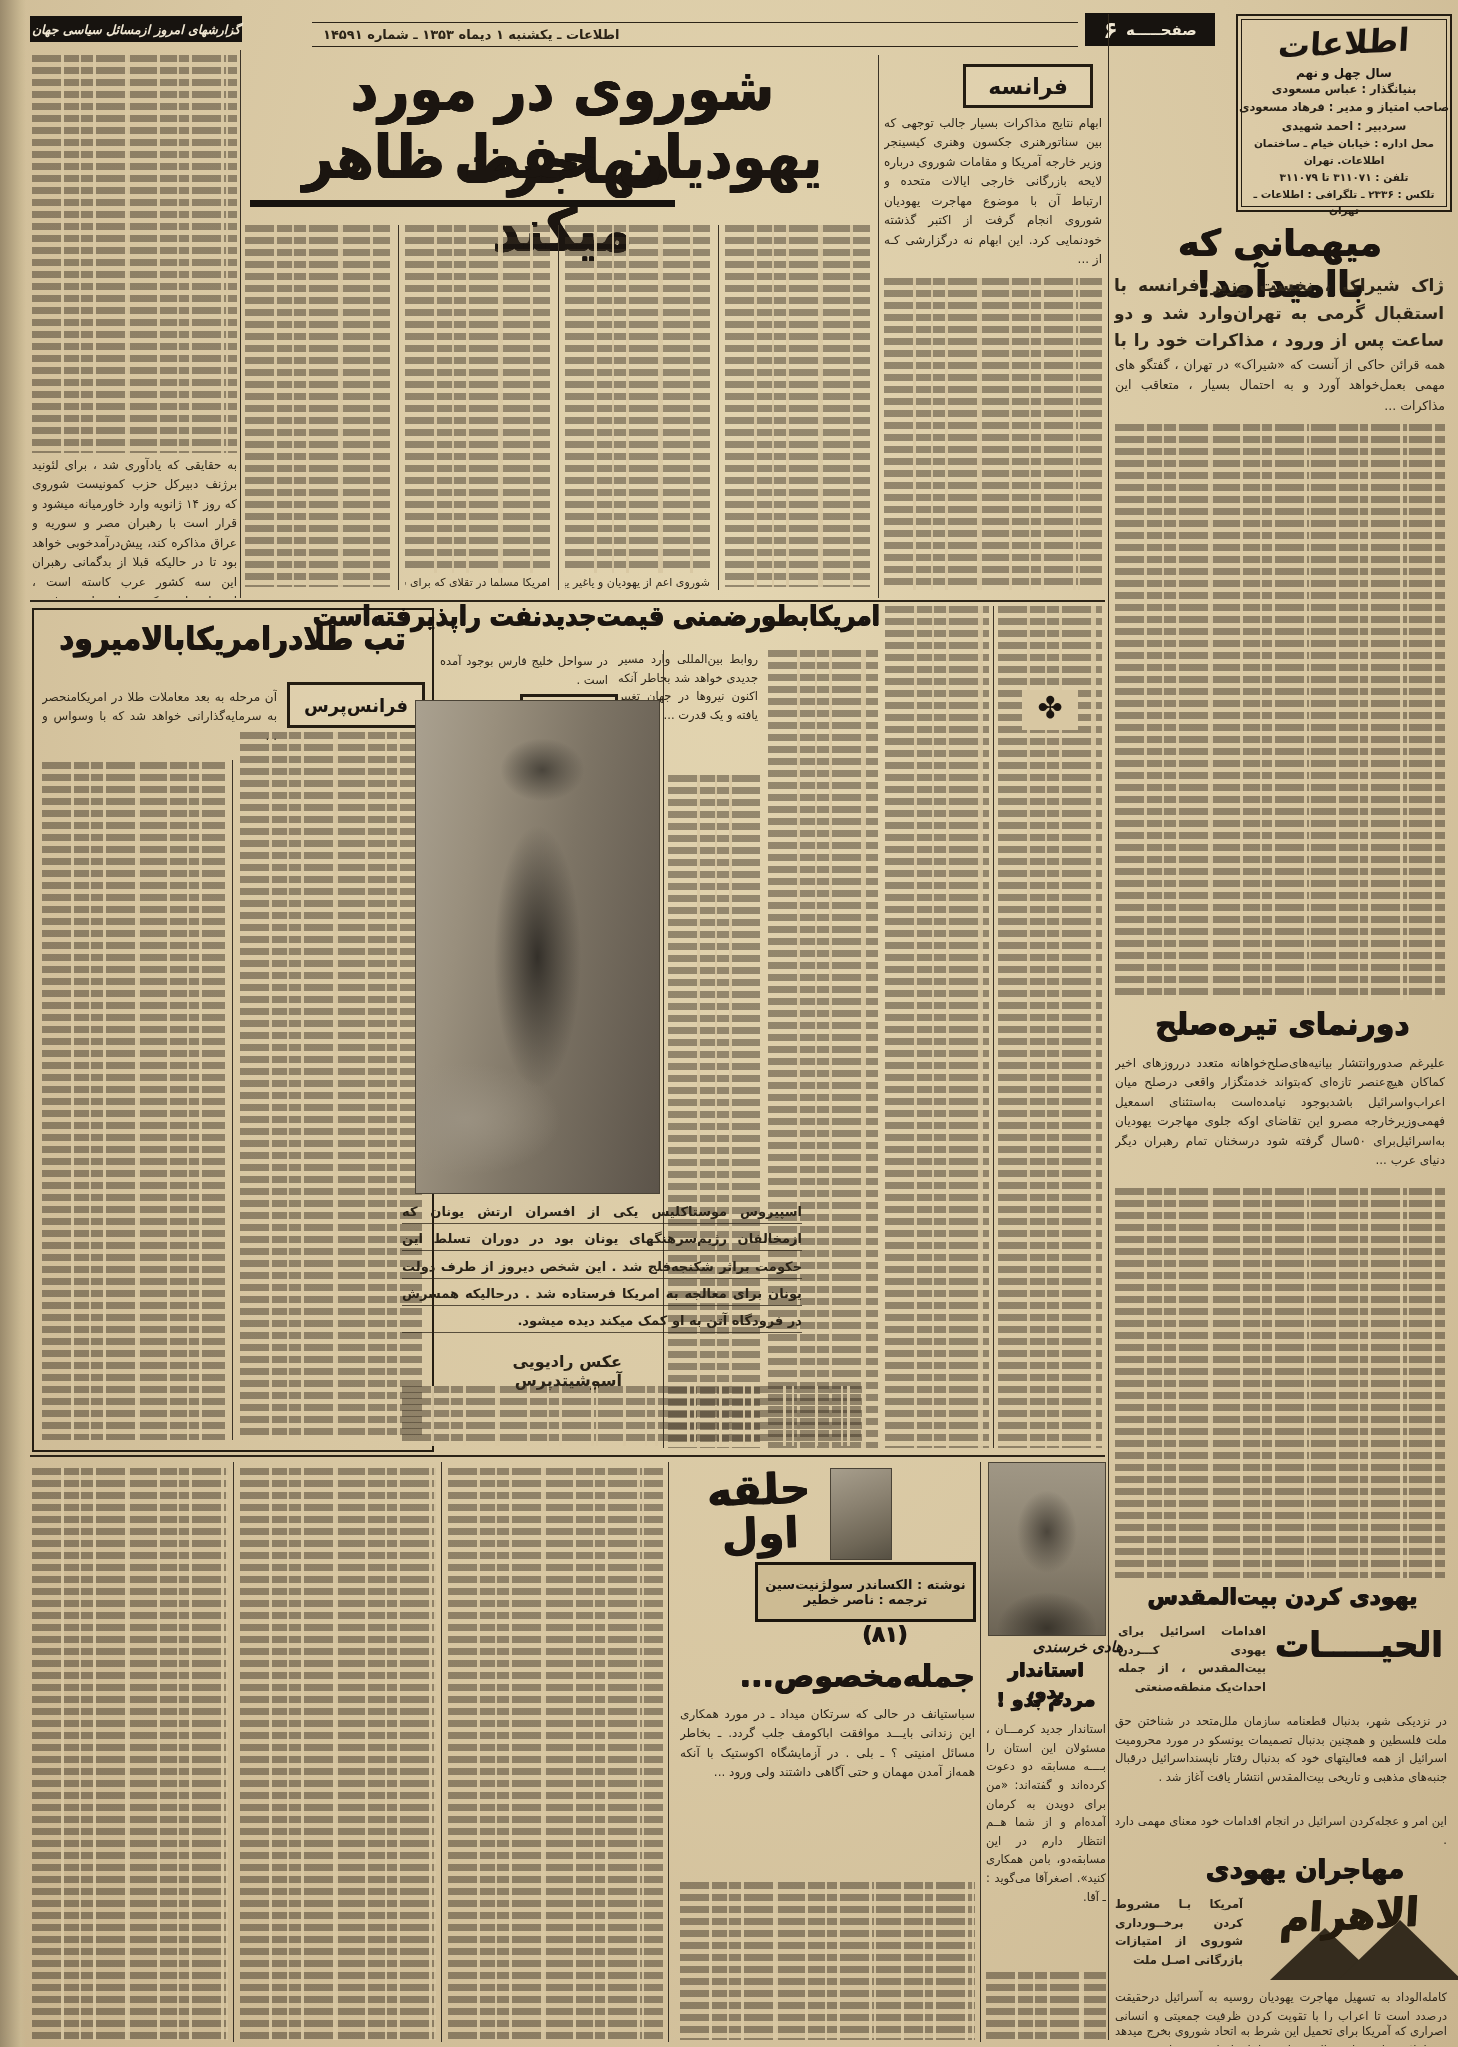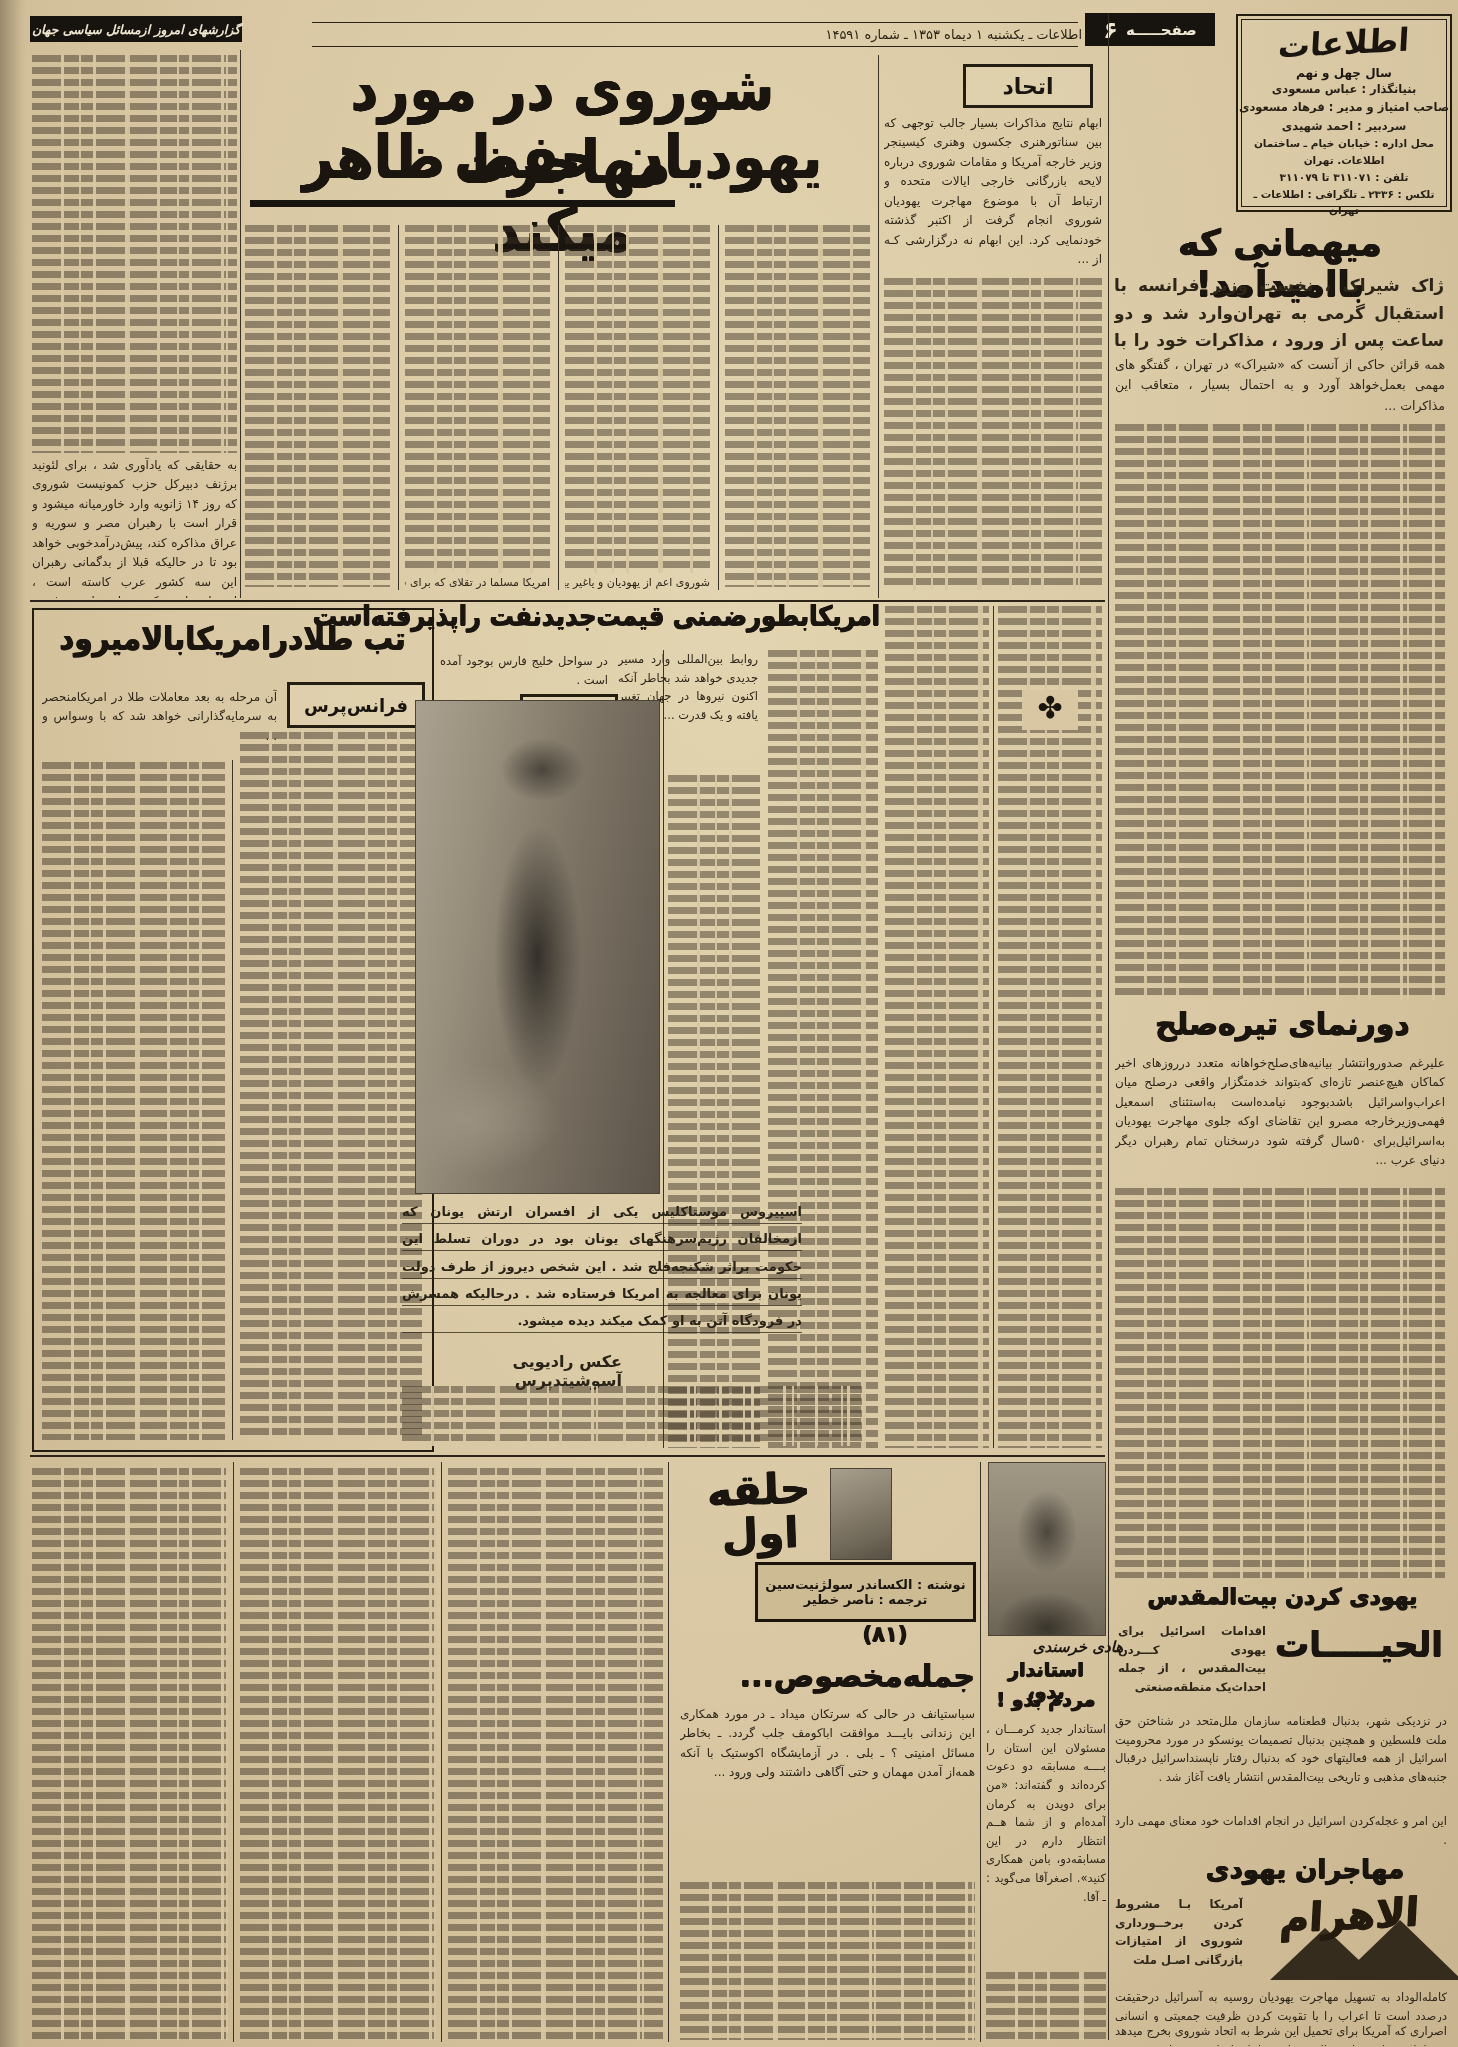--- a/index.html
+++ b/index.html
@@ -55,21 +55,21 @@
 </style>
 </head>
 <body>
 
 <div class="page">
   <div class="edge-shade"></div>
 
   <div class="abs blackbar" style="left:30px;top:16px;width:212px;height:26px;font-size:12.5px;font-weight:bold;font-style:italic;">گزارشهای امروز ازمسائل سیاسی جهان</div>
 
   <div class="hr thin" style="left:312px;top:22px;width:766px;"></div>
-  <div class="abs" style="left:308px;top:27px;width:766px;height:18px;font-size:13px;text-align:right;direction:rtl;padding-left:8px;color:#2b2316;">اطلاعات ـ یکشنبه ۱ دیماه ۱۳۵۳ ـ شماره ۱۴۵۹۱</div>
+  <div class="abs" style="left:315px;top:27px;width:766px;height:18px;font-size:13px;text-align:left;direction:rtl;padding-left:8px;color:#2b2316;font-weight:bold;">اطلاعات ـ یکشنبه ۱ دیماه ۱۳۵۳ ـ شماره ۱۴۵۹۱</div>
   <div class="hr thin" style="left:312px;top:46px;width:766px;"></div>
 
   <div class="abs blackbar" style="left:1085px;top:13px;width:130px;height:33px;gap:8px;">
     <span style="font-size:15px;font-weight:bold;">صفحـــــه</span>
     <span style="font-size:24px;font-weight:bold;">۶</span>
   </div>
 
   <div class="box" style="left:1236px;top:14px;width:212px;height:194px;outline:1px solid #241d12;outline-offset:-6px;background:rgba(230,217,183,.25);">
     <div style="text-align:center;padding-top:8px;">
       <span class="calli hl" style="font-size:32px;">اطلاعات</span>
@@ -80,21 +80,21 @@
     <div class="ctr bld" style="font-size:11.5px;line-height:1.6;">سردبیر : احمد شهیدی</div>
     <div class="ctr bld" style="font-size:10.5px;line-height:1.6;">محل اداره : خیابان خیام ـ ساختمان اطلاعات. تهران</div>
     <div class="ctr bld" style="font-size:10.5px;line-height:1.6;">تلفن : ۳۱۱۰۷۱ تا ۳۱۱۰۷۹</div>
     <div class="ctr bld" style="font-size:10.5px;line-height:1.6;">تلکس : ۲۳۳۶ ـ تلگرافی : اطلاعات ـ تهران</div>
   </div>
 
   <div class="abs hl heavy ctr" style="left:245px;top:58px;width:635px;height:70px;font-size:54px;line-height:1.2;transform:scaleY(1.12);">شوروی در مورد مهاجرت</div>
   <div class="abs hl heavy ctr" style="left:245px;top:126px;width:635px;height:70px;font-size:54px;line-height:1.2;transform:scaleY(1.12);">یهودیان حفظ ظاهر میکند</div>
   <div class="abs" style="left:250px;top:200px;width:425px;height:7px;background:#17130f;"></div>
 
-  <div class="abs srcbox" style="left:963px;top:64px;width:124px;height:38px;font-size:22px;">اتحاد</div>
+  <div class="abs srcbox" style="left:963px;top:64px;width:124px;height:38px;font-size:22px;">فرانسه</div>
   <div class="abs txt" style="left:884px;top:114px;width:218px;height:158px;">ابهام نتایج مذاکرات بسیار جالب توجهی که بین سناتورهنری جکسون وهنری کیسینجر وزیر خارجه آمریکا و مقامات شوروی درباره لایحه بازرگانی خارجی ایالات متحده و ارتباط آن با موضوع مهاجرت یهودیان شوروی انجام گرفت از اکتبر گذشته خودنمایی کرد. این ابهام نه درگزارشی کـه از ...</div>
   <div class="abs sim" style="left:884px;top:278px;width:218px;height:312px;"></div>
 
   <div class="abs sim" style="left:32px;top:55px;width:205px;height:398px;"></div>
   <div class="abs txt" style="left:32px;top:456px;width:205px;height:142px;">به حقایقی که یادآوری شد ، برای لئونید برژنف دبیرکل حزب کمونیست شوروی که روز ۱۴ ژانویه وارد خاورمیانه میشود و قرار است با رهبران مصر و سوریه و عراق مذاکره کند، پیش‌درآمدخوبی خواهد بود تا در حالیکه قبلا از بدگمانی رهبران این سه کشور عرب کاسته است ، امیدوار باشد که دیدار های موفقیت آمیزی ازجهان عرب انجام دهد .</div>
 
   <div class="abs sim" style="left:245px;top:225px;width:145px;height:362px;"></div>
   <div class="abs sim" style="left:405px;top:225px;width:145px;height:348px;"></div>
   <div class="abs sim" style="left:565px;top:225px;width:145px;height:348px;"></div>
   <div class="abs sim" style="left:725px;top:225px;width:145px;height:362px;"></div>

